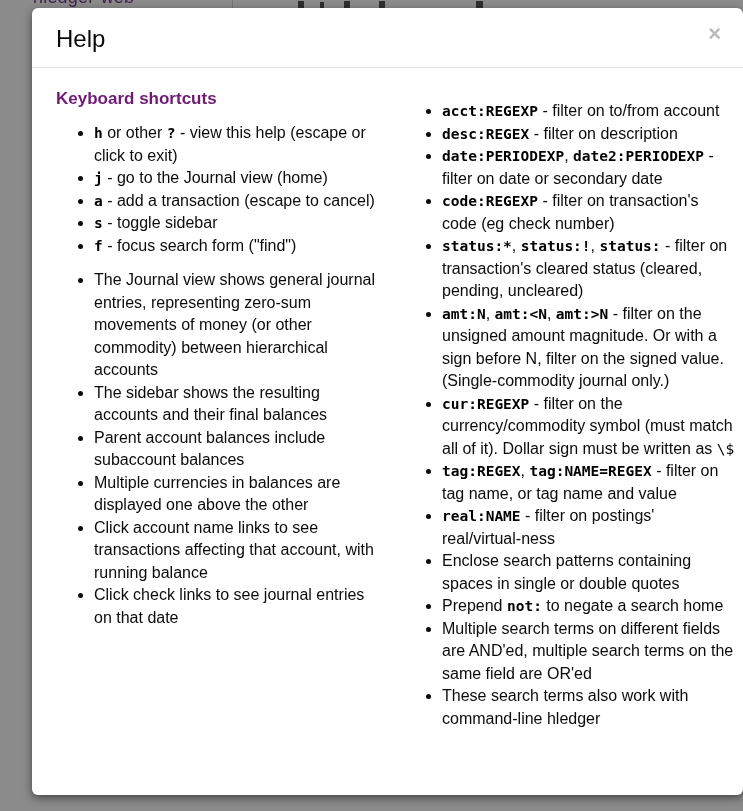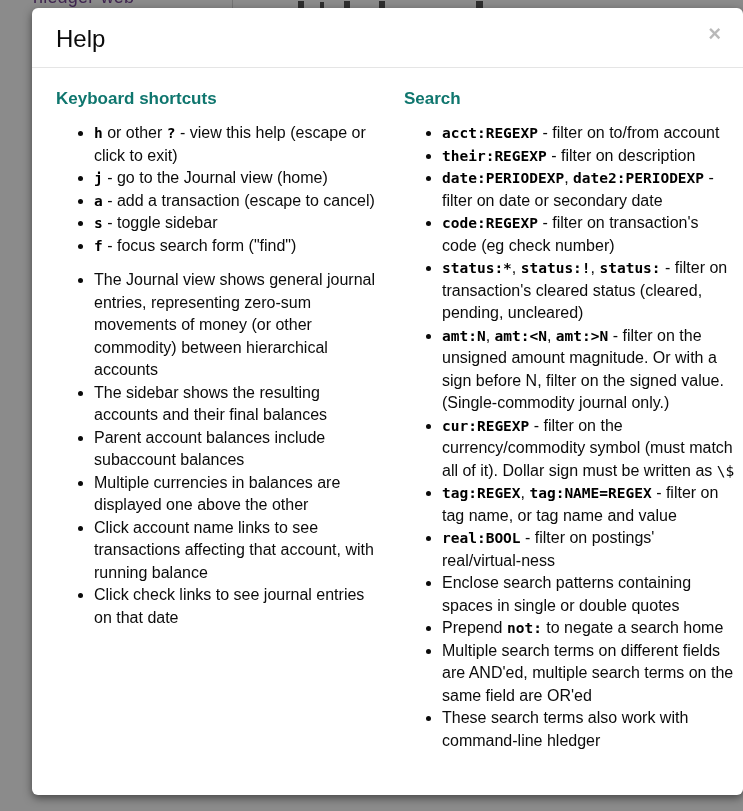--- a/index.html
+++ b/index.html
@@ -56,21 +56,21 @@
     font-family: "Liberation Sans", sans-serif;
   }
   .modal-body {
     display: flex;
     padding: 20px 6px 0 24px;
   }
   .col-left  { width: 330px; margin-right: 18px; flex: 0 0 auto; }
   .col-right { flex: 1 1 auto; }
 
   .section-title {
-    font-size: 17px; font-weight: 700; color: #0f766e;
+    font-size: 17px; font-weight: 700; color: #701a75;
     line-height: 22px;
   }
   .section + .section .section-title { margin-top: 14px; }
   .help-list {
     margin: 12px 0 10px 0;
     padding-left: 38px;
     list-style: disc outside;
   }
   .help-list li {
     font-size: 16px; line-height: 22.5px; color: #0b0b0b;
@@ -122,31 +122,30 @@
             <li><span>The sidebar shows the resulting accounts and their final balances</span></li>
             <li><span>Parent account balances include subaccount balances</span></li>
             <li><span>Multiple currencies in balances are displayed one above the other</span></li>
             <li><span>Click account name links to see transactions affecting that account, with running balance</span></li>
             <li><span>Click check links to see journal entries on that date</span></li>
           </ul>
         </div>
       </div>
     <div class="col-right" id="col-right">
         <div class="section">
-          <h3 class="section-title">Search</h3>
           <ul class="help-list">
             <li><span class="code">acct:REGEXP</span><span> - filter on to/from account</span></li>
-            <li><span class="code">their:REGEXP</span><span> - filter on description</span></li>
+            <li><span class="code">desc:REGEX</span><span> - filter on description</span></li>
             <li><span class="code">date:PERIODEXP</span><span>, </span><span class="code">date2:PERIODEXP</span><span> - filter on date or secondary date</span></li>
             <li><span class="code">code:REGEXP</span><span> - filter on transaction's code (eg check number)</span></li>
             <li><span class="code">status:*</span><span>, </span><span class="code">status:!</span><span>, </span><span class="code">status:</span><span> - filter on transaction's cleared status (cleared, pending, uncleared)</span></li>
             <li><span class="code">amt:N</span><span>, </span><span class="code">amt:&lt;N</span><span>, </span><span class="code">amt:&gt;N</span><span> - filter on the unsigned amount magnitude. Or with a sign before N, filter on the signed value. (Single-commodity journal only.)</span></li>
             <li><span class="code">cur:REGEXP</span><span> - filter on the currency/commodity symbol (must match all of it). Dollar sign must be written as </span><span class="mono">\$</span></li>
             <li><span class="code">tag:REGEX</span><span>, </span><span class="code">tag:NAME=REGEX</span><span> - filter on tag name, or tag name and value</span></li>
-            <li><span class="code">real:BOOL</span><span> - filter on postings' real/virtual-ness</span></li>
+            <li><span class="code">real:NAME</span><span> - filter on postings' real/virtual-ness</span></li>
             <li><span>Enclose search patterns containing spaces in single or double quotes</span></li>
             <li><span>Prepend </span><span class="code">not:</span><span> to negate a search home</span></li>
             <li><span>Multiple search terms on different fields are AND'ed, multiple search terms on the same field are OR'ed</span></li>
             <li><span>These search terms also work with command-line hledger</span></li>
           </ul>
         </div>
       </div>
   </div>
 </div>
 

